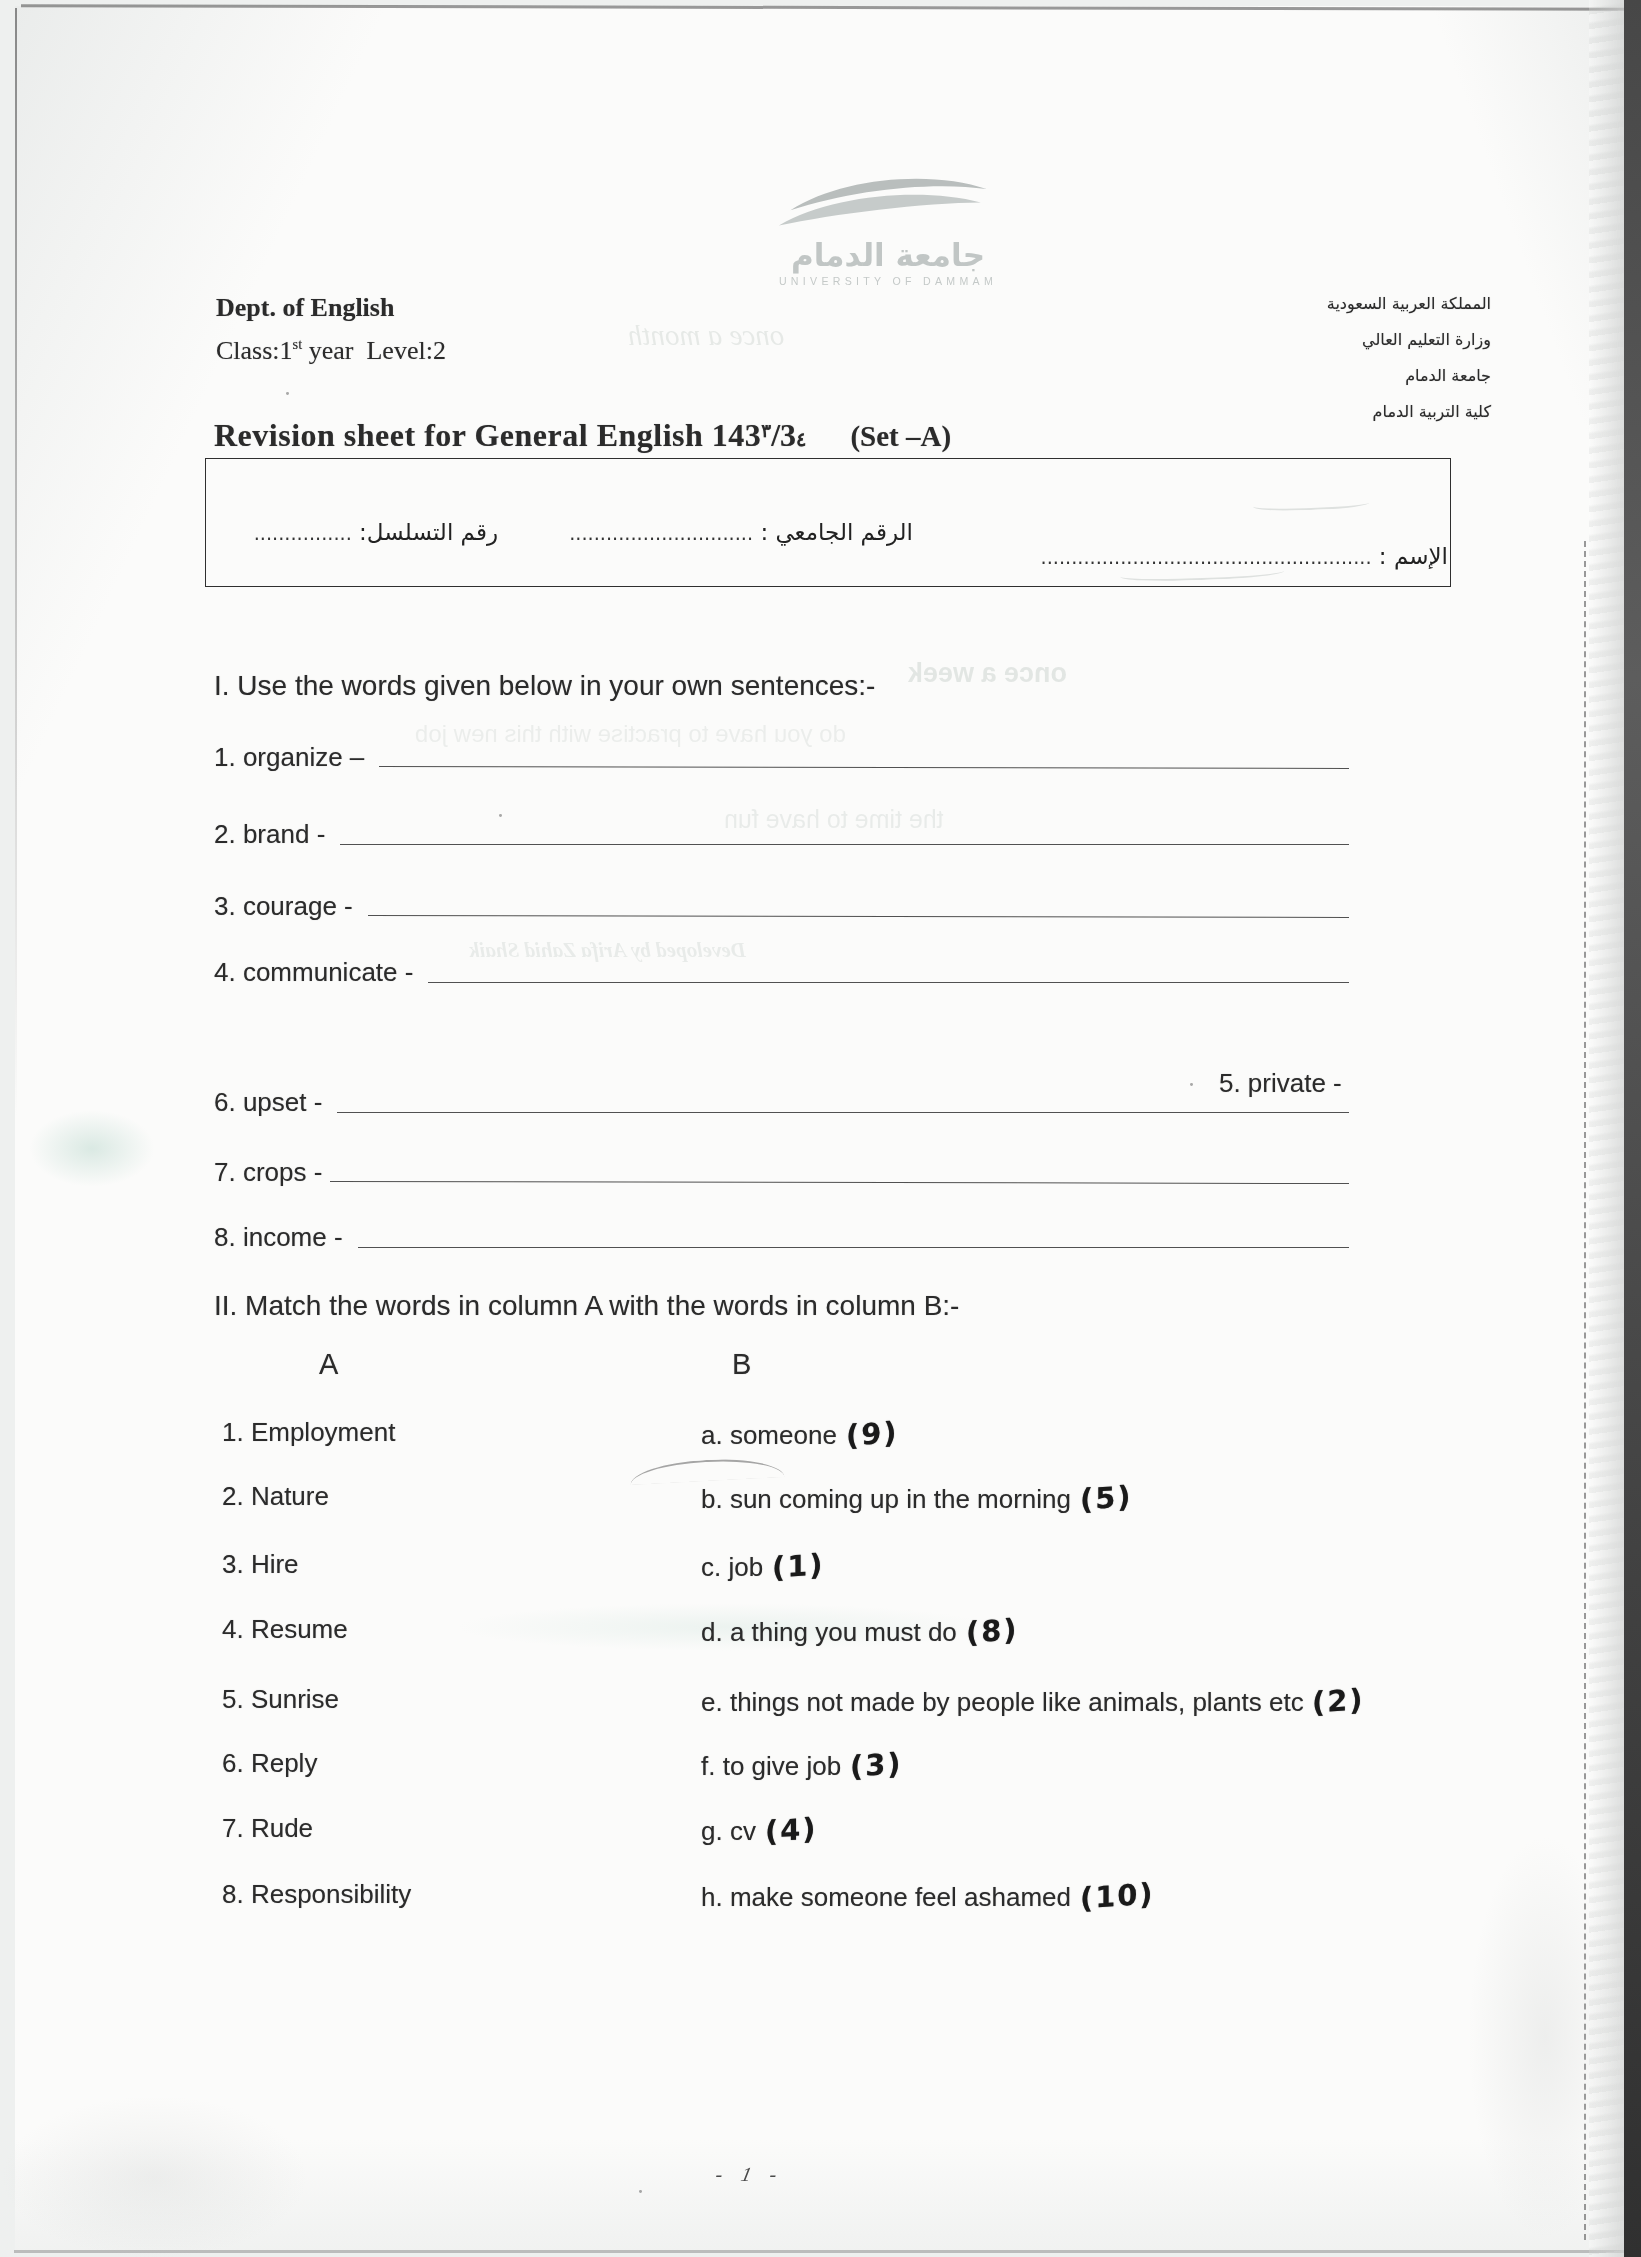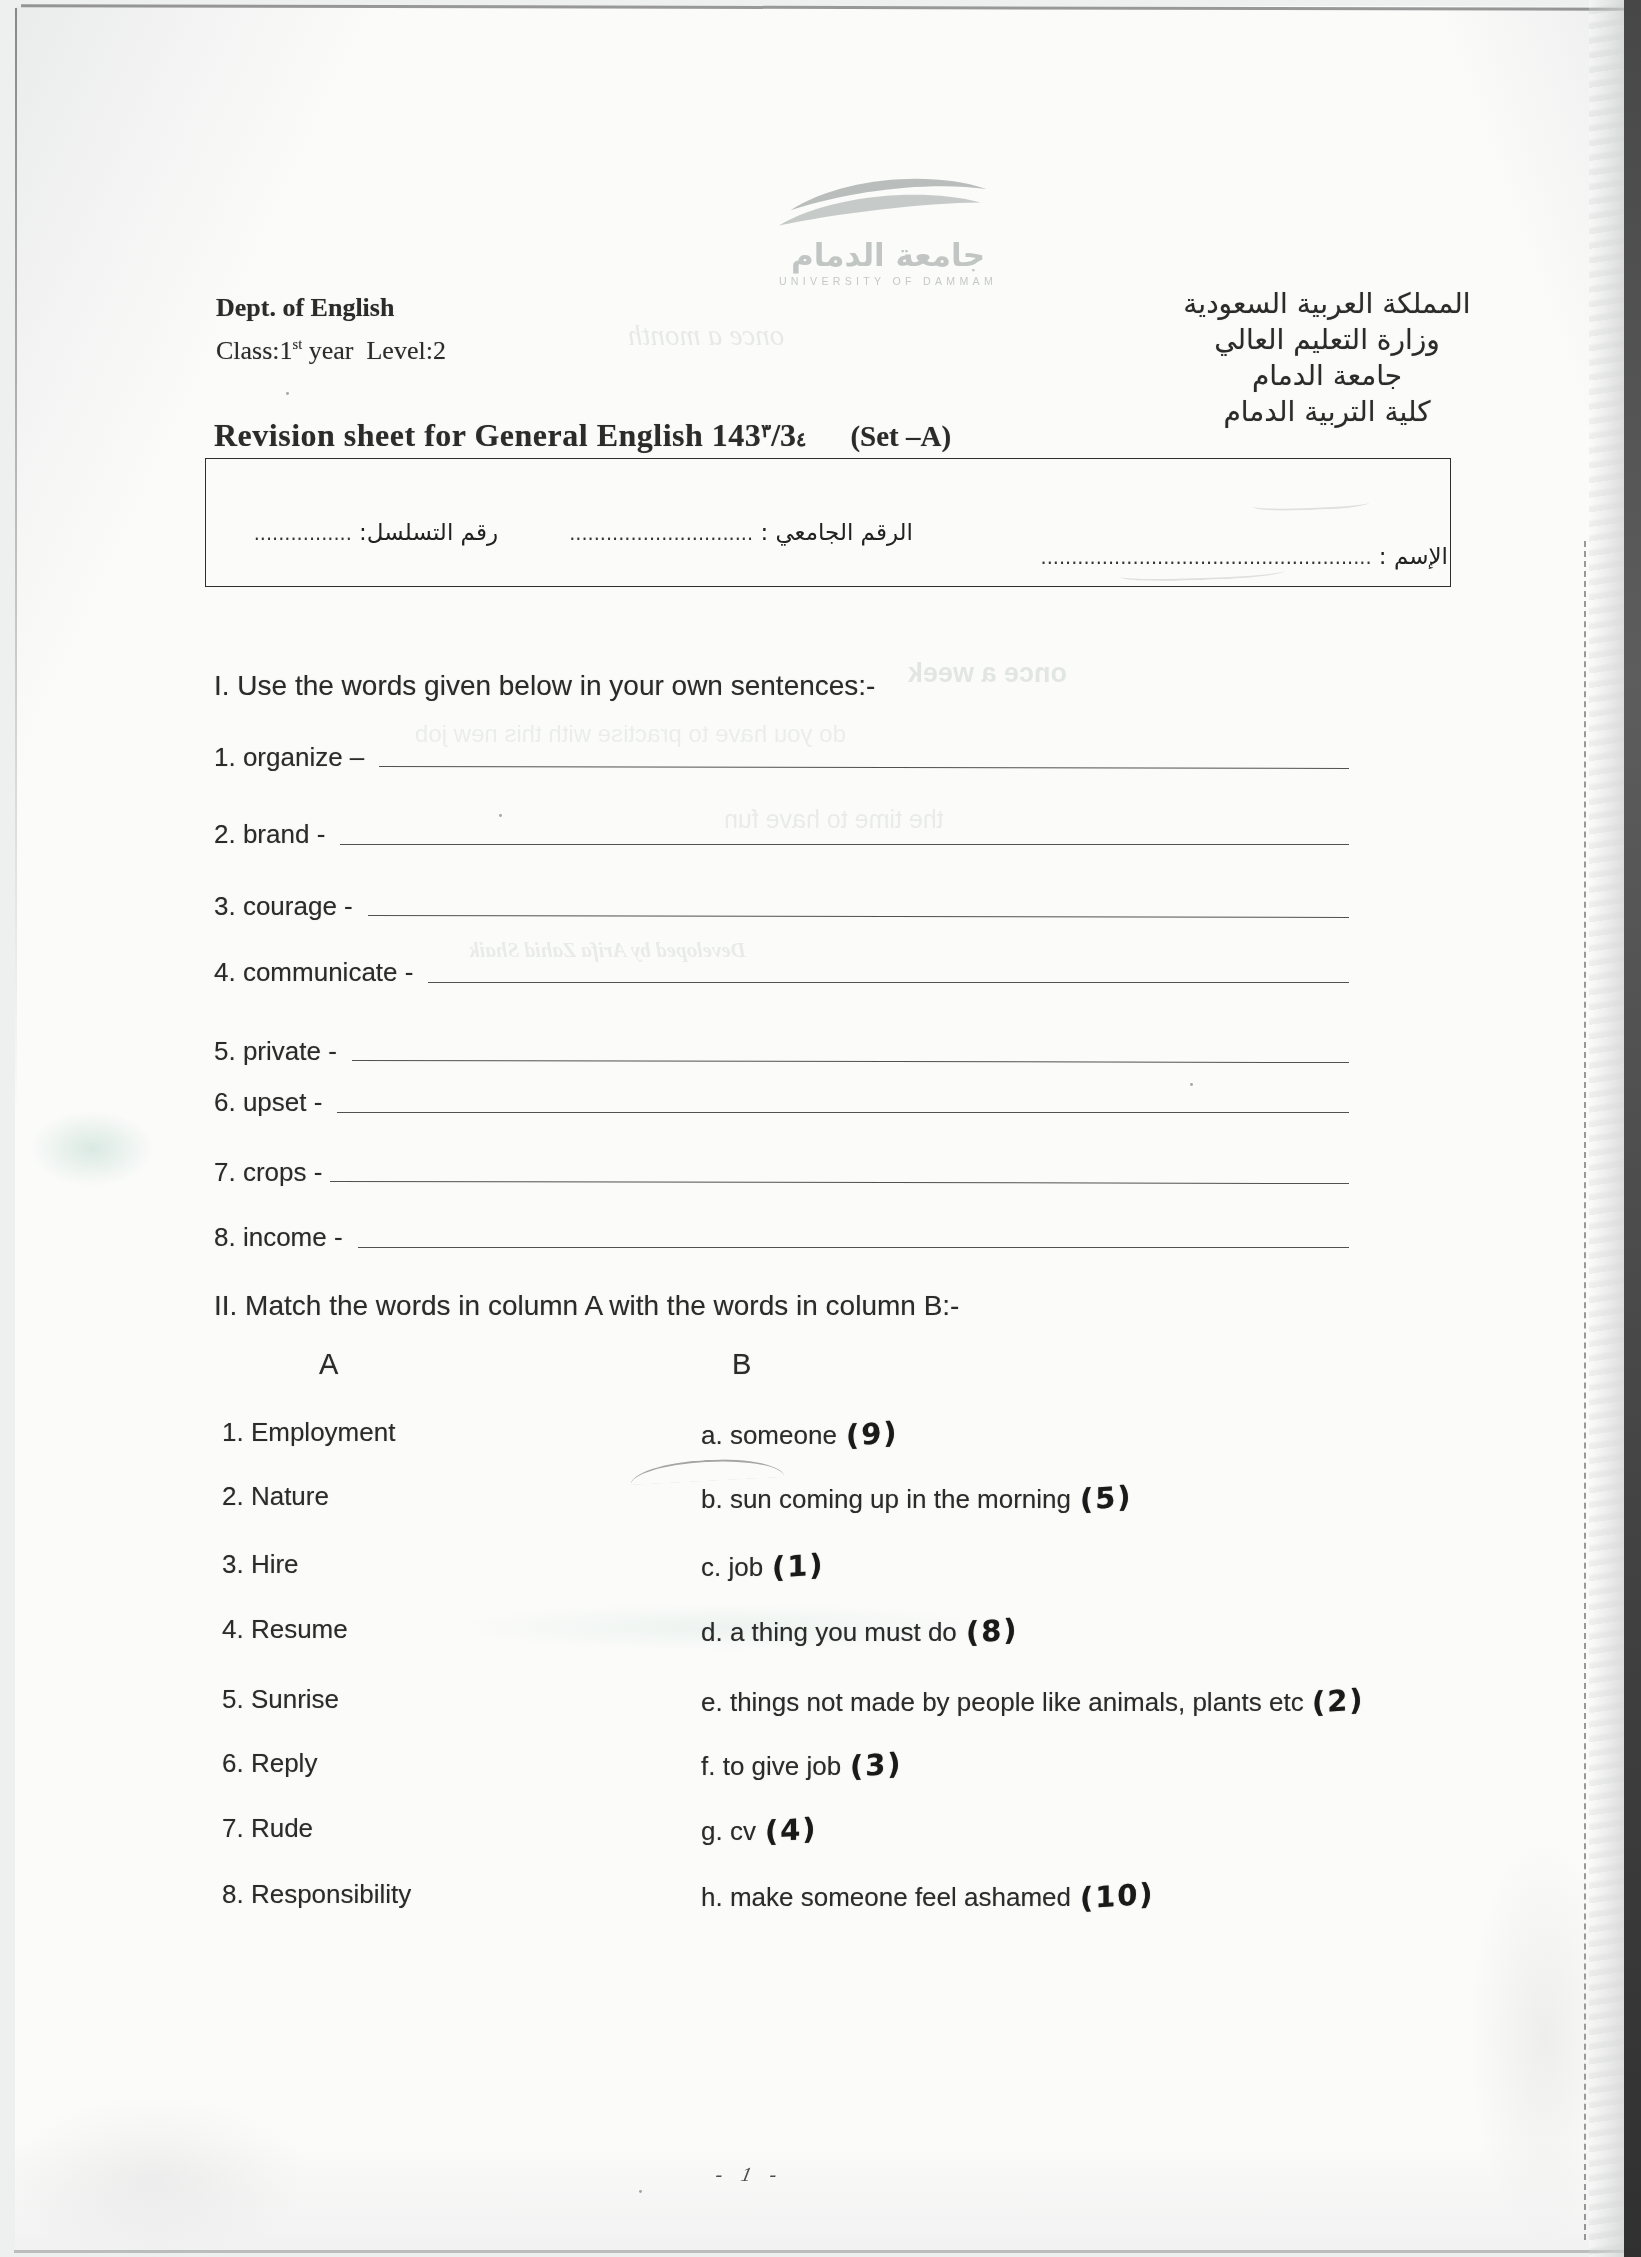--- a/index.html
+++ b/index.html
@@ -27,22 +27,22 @@
 
   .logo { position:absolute; left:743px; top:166px; width:290px; text-align:center; }
   .logo-ar { font-family:"DejaVu Sans", sans-serif; font-size:31px; font-weight:bold;
              letter-spacing:4.8px; color:#c1c6c5; margin-top:-7.7px; }
   .logo-la { font-size:10.6px; letter-spacing:4.3px; color:#c4c9c8; margin-top:1.9px; }
 
   .hdr-left { position:absolute; left:216px; top:290px; font-family:"Liberation Serif", serif;
               font-size:26px; line-height:36px; }
   .hdr-left .b { font-weight:bold; }
   .hdr-left sup { font-size:14.5px; }
-  .hdr-right { position:absolute; left:1163px; top:286px; width:328px; text-align:center;
-               font-family:"DejaVu Sans", sans-serif; font-size:28px; line-height:36px; direction:rtl; }
+  .hdr-right { position:absolute; left:1163px; top:286px; width:328px; 
+               font-family:"DejaVu Sans", sans-serif; font-size:16px; line-height:36px; direction:rtl; }
 
   .title-row { position:absolute; left:214px; top:417px; font-family:"Liberation Serif", serif;
                font-weight:bold; font-size:32px; letter-spacing:0.5px; white-space:nowrap; }
   .title-row .num-sup { font-size:18.3px; vertical-align:8.7px; }
   .title-row .num-tail { font-size:19.3px; }
   .set-label { margin-left:44px; font-size:29px; letter-spacing:0; }
 
   .name-box { position:absolute; left:205px; top:458px; width:1244px; height:127px;
               border:1.9px solid #2f2f2f; }
   .nb-field { position:absolute; top:60px; direction:rtl; font-family:"DejaVu Sans", sans-serif;
@@ -154,21 +154,21 @@
       <span class="line"></span>
     </div>
   <div class="s1-item ink" style="top:891px;">
       <span class="pre">3. courage - </span>
       <span class="line"></span>
     </div>
   <div class="s1-item ink" style="top:957px;">
       <span class="pre">4. communicate - </span>
       <span class="line"></span>
     </div>
-  <div class="s1-item ink" style="top:1036px;">
+  <div class="s1-item ink" style="top:1068px;flex-direction:column;">
       <span class="pre">5. private - </span>
       <span class="line"></span>
     </div>
   <div class="s1-item ink" style="top:1087px;">
       <span class="pre">6. upset - </span>
       <span class="line"></span>
     </div>
   <div class="s1-item ink" style="top:1157px;">
       <span class="pre">7. crops -</span>
       <span class="line"></span>

